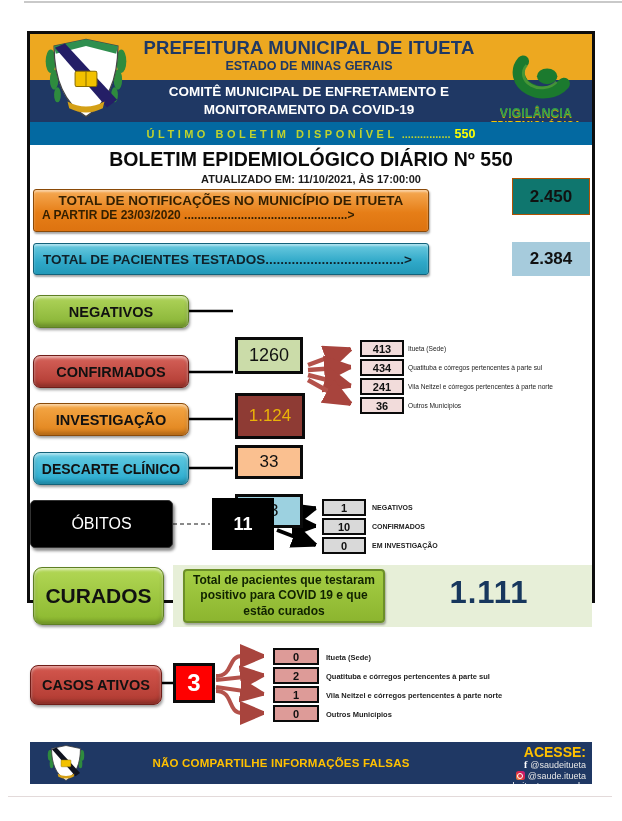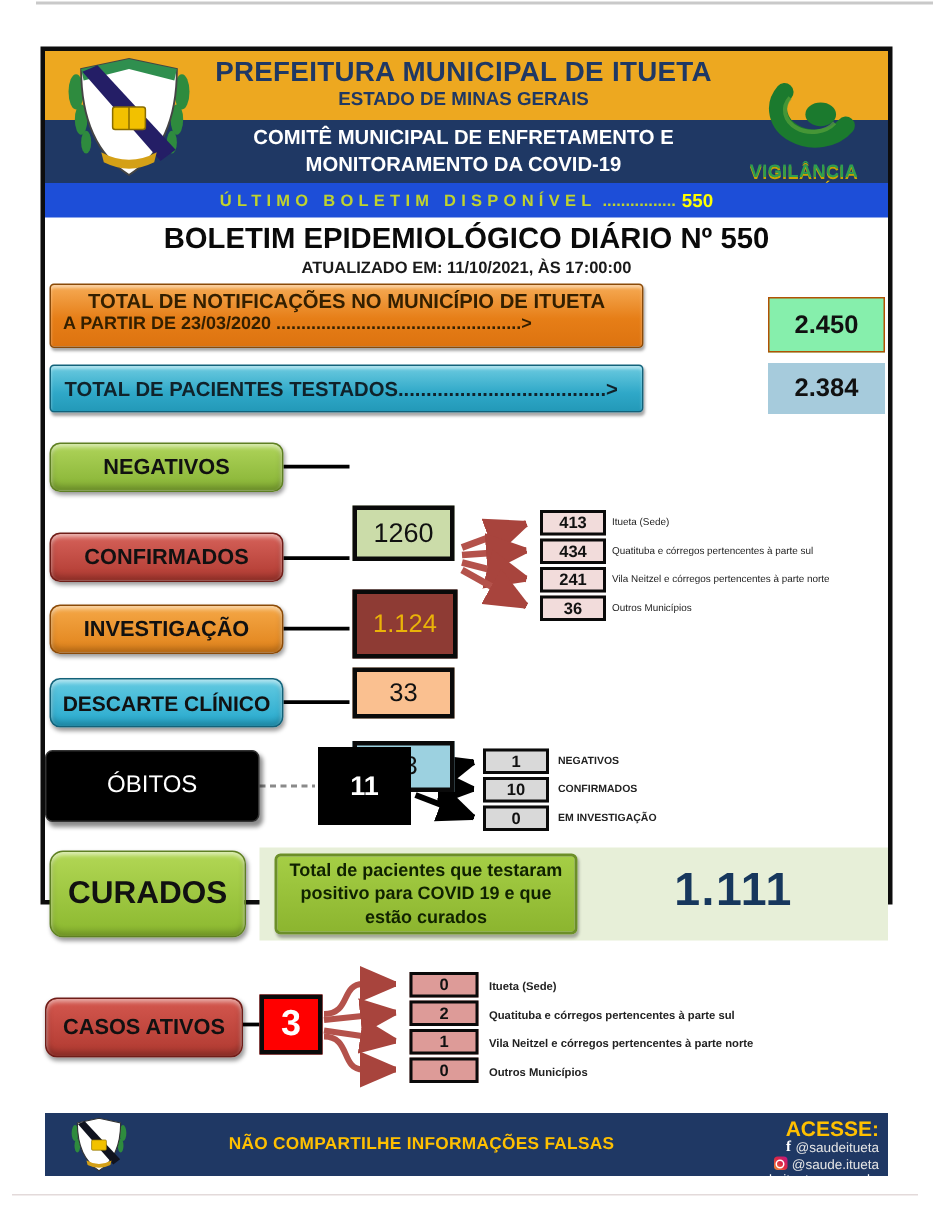--- a/index.html
+++ b/index.html
@@ -9,21 +9,21 @@
   .artifact-top { position:absolute; left:24px; top:1px; right:0; height:2px; background:#c9c9c9; }
   .artifact-bottom { position:absolute; left:8px; top:796px; width:604px; height:1px; background:#e3dada; }
 
   .frame { position:absolute; left:27px; top:31px; width:568px; height:572px;
     border:3px solid #0d0d0d; background:#fff; }
   .inner { position:absolute; inset:0; }
 
   
   .band-yellow { position:absolute; left:0; top:0; width:562px; height:46px; background:#EDA820; }
   .band-navy   { position:absolute; left:0; top:46px; width:562px; height:42px; background:#1F3864; }
-  .band-green  { position:absolute; left:0; top:88px; width:562px; height:23px; background:#1d4ed8;
+  .band-green  { position:absolute; left:0; top:88px; width:562px; height:23px; background:#0369a1;
                  display:flex; align-items:center; justify-content:center; }
   .hdr-title { position:absolute; left:108px; right:112px; top:3px; text-align:center; color:#1F3864; }
   .hdr-title .l1 { font-size:18.5px; font-weight:800; letter-spacing:.2px; }
   .hdr-title .l2 { font-size:12.5px; font-weight:800; }
   .hdr-committee { position:absolute; left:108px; right:112px; top:49px; text-align:center; color:#fff; }
   .hdr-committee .l1, .hdr-committee .l2 { font-size:13.5px; font-weight:800; line-height:18px; }
   .band-green .lbl { color:#BFD32E; font-size:11px; font-weight:700; letter-spacing:3.5px; }
   .band-green .dots { color:#BFD32E; font-size:11px; font-weight:700; margin:0 4px; }
   .band-green .num { color:#FFFF00; font-size:12.5px; font-weight:800; }
 
@@ -40,22 +40,22 @@
   .bul-sub { position:absolute; left:0; right:0; top:139px; text-align:center;
     font-size:11px; font-weight:600; color:#1a1a1a; }
 
   
   .notif-bar { position:absolute; left:3px; top:155px; width:396px; height:43px;
     background:linear-gradient(#F6AB55, #E67E17 55%, #DD7310);
     border:1px solid #8a4a08; border-radius:3px; box-shadow:1px 2px 2px rgba(0,0,0,.35), inset 0 2px 2px rgba(255,255,255,.45);
     color:#331f00; padding:3px 8px 0 8px; }
   .notif-bar .l1 { font-size:13.5px; font-weight:800; text-align:center; }
   .notif-bar .l2 { font-size:12px; font-weight:700; text-align:left; }
-  .notif-val { position:absolute; left:482px; top:164px; width:78px; height:37px;
-    background:#86efac; border:1px solid #b15203; display:flex; align-items:center; justify-content:center;
+  .notif-val { position:absolute; left:482px; top:144px; width:78px; height:37px;
+    background:#0f766e; border:1px solid #b15203; display:flex; align-items:center; justify-content:center;
     font-size:17px; font-weight:800; color:#111; }
   .tested-bar { position:absolute; left:3px; top:209px; width:396px; height:32px;
     background:linear-gradient(#6CCBE0, #2FA8C8 60%, #2399B8);
     border:1px solid #13627a; border-radius:3px; box-shadow:1px 2px 2px rgba(0,0,0,.35), inset 0 2px 2px rgba(255,255,255,.45);
     display:flex; align-items:center; padding-left:9px; font-size:13.5px; font-weight:800; color:#10222a; }
   .tested-val { position:absolute; left:482px; top:208px; width:78px; height:34px;
     background:#A6CBDC; display:flex; align-items:center; justify-content:center;
     font-size:17px; font-weight:800; color:#111; }
 
   

